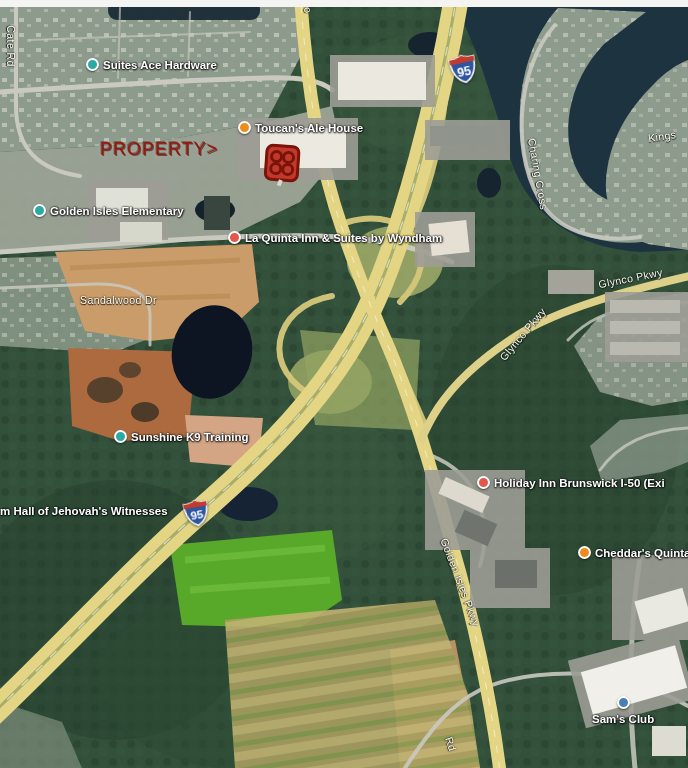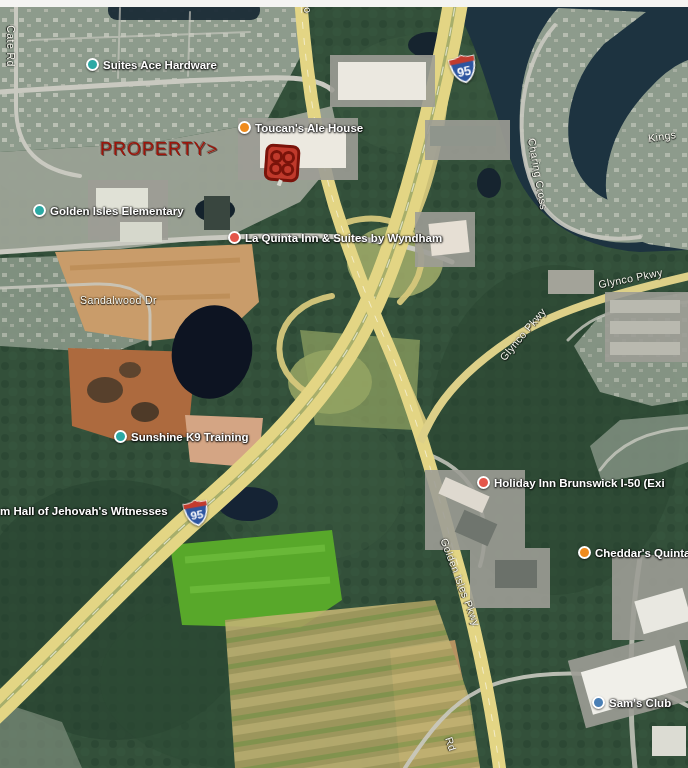--- a/index.html
+++ b/index.html
@@ -208,21 +208,21 @@
     <span class="poi-icon hotel"></span>
     <span>Holiday Inn Brunswick I-50 (Exi</span>
   </div>
   <div class="lbl poi-label" style="left:-14px;top:505px;">
     <span>dom Hall of Jehovah's Witnesses</span>
   </div>
   <div class="lbl poi-label" style="left:578px;top:546px;">
     <span class="poi-icon orange"></span>
     <span>Cheddar's Quinta</span>
   </div>
-  <div class="lbl poi-label" style="left:592px;top:696px;">
+  <div class="lbl poi-label" style="left:592px;top:696px;flex-direction:column;">
     <span class="poi-icon blue"></span>
     <span>Sam's Club</span>
   </div>
 
   <div class="lbl road-label" style="left:-10px;top:40px;transform:rotate(90deg);">Cate Rd</div>
   <div class="lbl road-label" style="left:300px;top:0px;transform:rotate(80deg);">Go</div>
   <div class="lbl road-label" style="left:52px;top:294px;margin-left:28px;">Sandalwood Dr</div>
   <div class="lbl road-label" style="left:502px;top:168px;transform:rotate(80deg);">Charing Cross</div>
   <div class="lbl road-label" style="left:648px;top:130px;transform:rotate(-8deg);">Kings</div>
   <div class="lbl road-label" style="left:598px;top:272px;transform:rotate(-11deg);">Glynco Pkwy</div>

